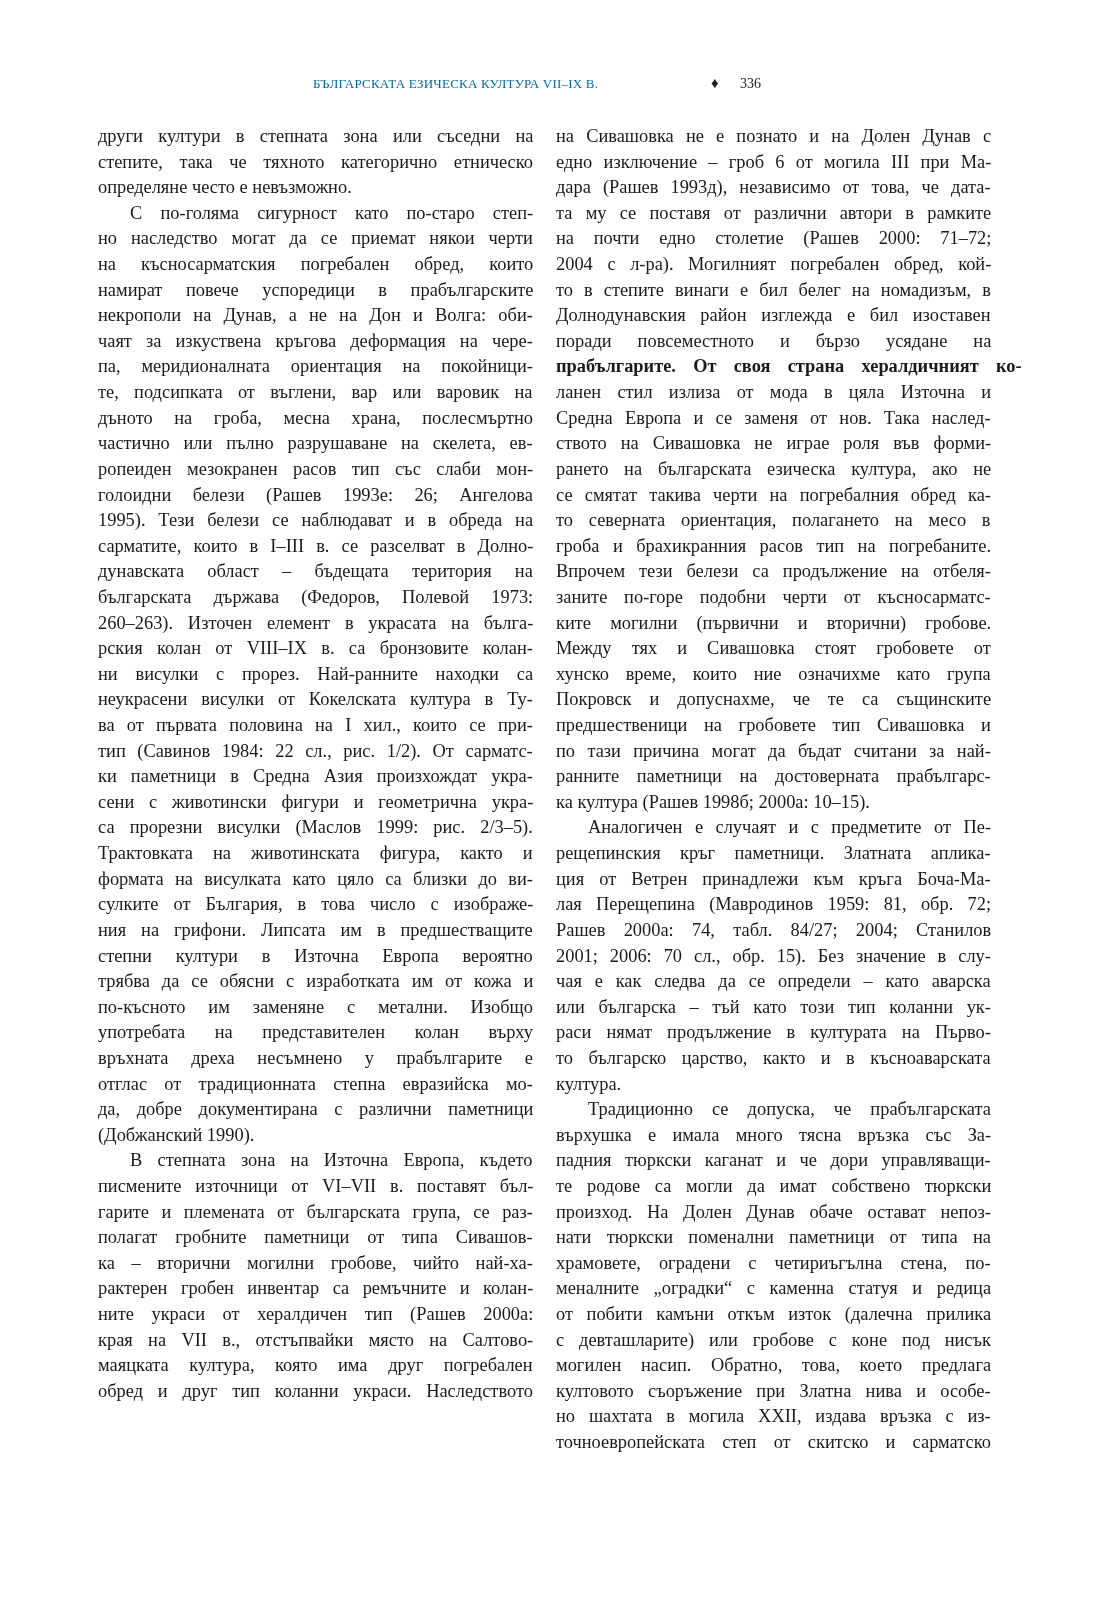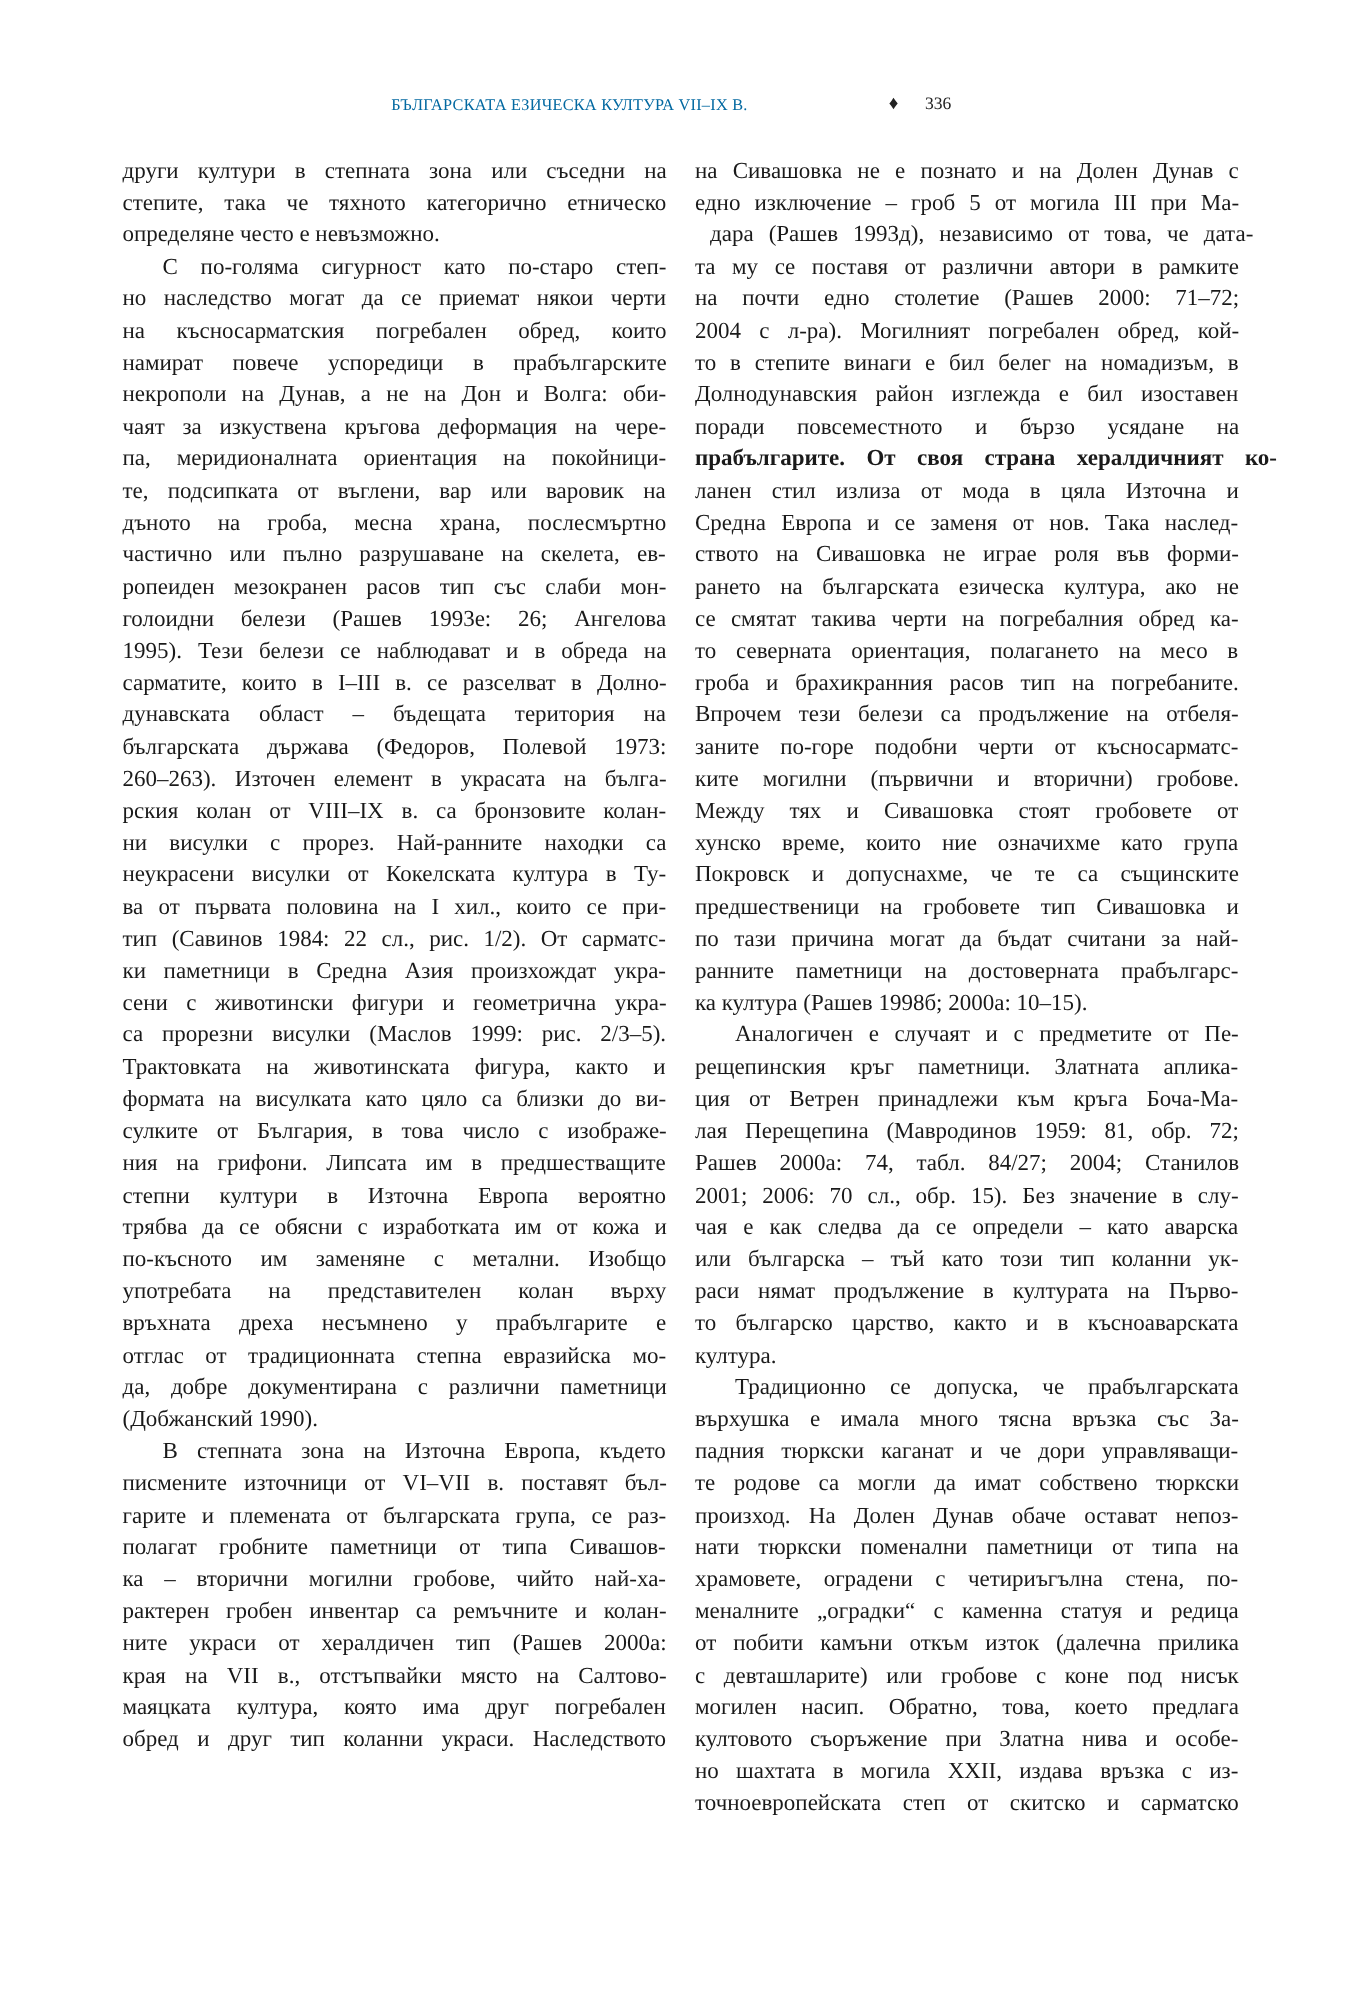--- a/index.html
+++ b/index.html
@@ -72,22 +72,22 @@
     <span class="line" style="display: block; width: auto; word-spacing: 13.2px; text-align: left; text-align-last: left;">полагат гробните паметници от типа Сивашов-</span>
     <span class="line" style="display: block; width: auto; word-spacing: 12px; text-align: left; text-align-last: left;">ка – вторични могилни гробове, чийто най-ха-</span>
     <span class="line" style="display: block; width: auto; word-spacing: 8.83333px; text-align: left; text-align-last: left;">рактерен гробен инвентар са ремъчните и колан-</span>
     <span class="line" style="display: block; width: auto; word-spacing: 13px; text-align: left; text-align-last: left;">ните украси от хералдичен тип (Рашев 2000а:</span>
     <span class="line" style="display: block; width: auto; word-spacing: 10.7143px; text-align: left; text-align-last: left;">края на VII в., отстъпвайки място на Салтово-</span>
     <span class="line" style="display: block; width: auto; word-spacing: 16px; text-align: left; text-align-last: left;">маяцката култура, която има друг погребален</span>
     <span class="line" style="display: block; width: auto; word-spacing: 10.1667px; text-align: left; text-align-last: left;">обред и друг тип коланни украси. Наследството</span>
   </div>
 <div class="col right" id="col1">
     <span class="line" style="display: block; width: auto; word-spacing: 7.55556px; text-align: left; text-align-last: left;">на Сивашовка не е познато и на Долен Дунав с</span>
-    <span class="line" style="display: block; width: auto; word-spacing: 6.66667px; text-align: left; text-align-last: left;">едно изключение – гроб 5 от могила III при Ма-</span>
-    <span class="line" style="display: block; width: auto; word-spacing: 7.42857px; text-align: right; text-align-last: left; margin-left: 12px;">дара (Рашев 1993д), независимо от това, че дата-</span>
+    <span class="line" style="display: block; width: auto; word-spacing: 6.66667px; text-align: left; text-align-last: left;">едно изключение – гроб 6 от могила III при Ма-</span>
+    <span class="line" style="display: block; width: auto; word-spacing: 7.42857px; text-align: right; text-align-last: left;">дара (Рашев 1993д), независимо от това, че дата-</span>
     <span class="line" style="display: block; width: auto; word-spacing: 8.625px; text-align: left; text-align-last: left;">та му се поставя от различни автори в рамките</span>
     <span class="line" style="display: block; width: auto; word-spacing: 15.1667px; text-align: left; text-align-last: left;">на почти едно столетие (Рашев 2000: 71–72;</span>
     <span class="line" style="display: block; width: auto; word-spacing: 10px; text-align: left; text-align-last: left;">2004 с л-ра). Могилният погребален обред, кой-</span>
     <span class="line" style="display: block; width: auto; word-spacing: 6.44444px; text-align: right; text-align-last: left;">то в степите винаги е бил белег на номадизъм, в</span>
     <span class="line" style="display: block; width: auto; word-spacing: 10px; text-align: left; text-align-last: left;">Долнодунавския район изглежда е бил изоставен</span>
     <span class="line" style="display: block; width: auto; word-spacing: 21.4px; text-align: left; text-align-last: left;">поради повсеместното и бързо усядане на</span>
     <span class="line" style="display: block; width: auto; word-spacing: 12.6px; text-align: right; text-align-last: left; font-weight: bold;">прабългарите. От своя страна хералдичният ко-</span>
     <span class="line" style="display: block; width: auto; word-spacing: 11.625px; text-align: left; text-align-last: left;">ланен стил излиза от мода в цяла Източна и</span>
     <span class="line" style="display: block; width: auto; word-spacing: 7.625px; text-align: left; text-align-last: left;">Средна Европа и се заменя от нов. Така наслед-</span>
     <span class="line" style="display: block; width: auto; word-spacing: 9.42857px; text-align: left; text-align-last: left;">ството на Сивашовка не играе роля във форми-</span>

